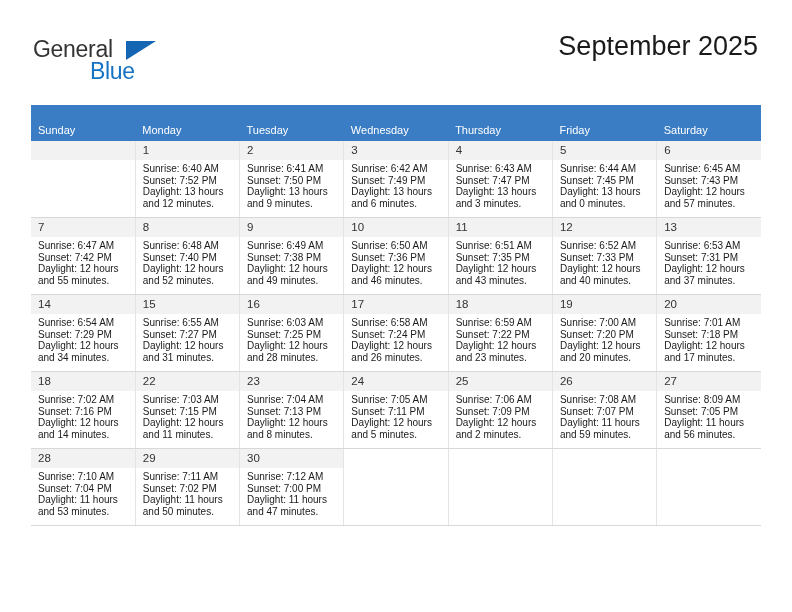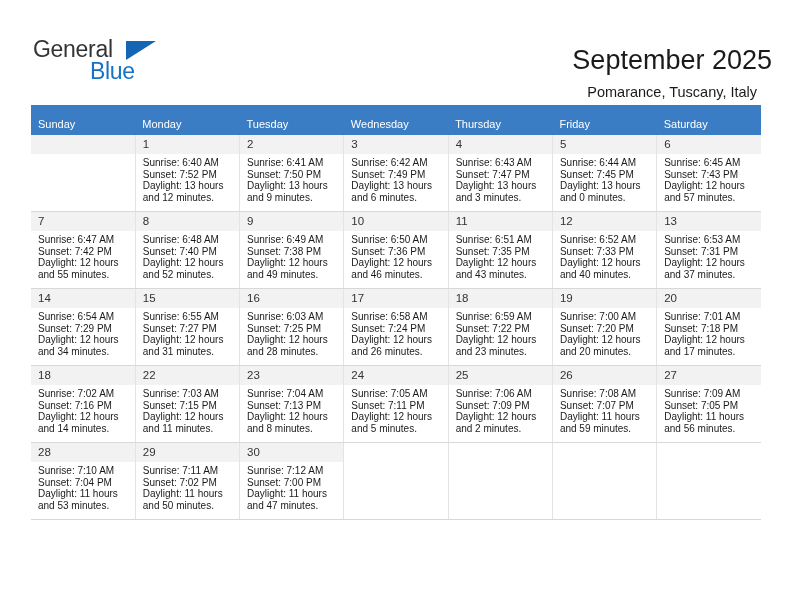--- a/index.html
+++ b/index.html
@@ -59,24 +59,23 @@
     position: absolute;
     left: 57px;
     top: 22px;
     font-size: 23px;
     letter-spacing: -0.3px;
     color: #1673c4;
   }
 
   .title-block {
     position: absolute;
-    right: 20px;
+    right: 34px;
     top: 30px;
-    text-align: center;
-    margin-top: 14px;
+    text-align: left;
   }
   .cal-title {
     font-size: 27px;
     color: #1a1a1a;
     line-height: 32px;
     white-space: nowrap;
   }
   .cal-subtitle {
     font-size: 14.5px;
     color: #1a1a1a;
@@ -93,21 +92,21 @@
     width: 730px;
     border-collapse: collapse;
     table-layout: fixed;
   }
   .calendar th {
     background: #3b7dc4;
     color: #ffffff;
     font-size: 11px;
     font-weight: normal;
     text-align: left;
-    padding: 13px 0 5px 7px;
+    padding: 19px 0 5px 7px;
     height: 12px;
     border: none;
   }
   .calendar td {
     width: 104.28px;
     height: 76px;
     vertical-align: top;
     padding: 0;
     border-right: 1px solid #e4e4e4;
     border-bottom: 1px solid #d8d8d8;
@@ -155,21 +154,20 @@
   <div class="header">
 
     <div class="logo">
       <span class="logo-general">General</span>
       <span class="logo-tri"></span>
       <span class="logo-blue">Blue</span>
     </div>
 
     <div class="title-block">
       <div class="cal-title">September 2025</div>
-      <div class="cal-subtitle">Pomarance, Tuscany, Italy</div>
     </div>
 
   </div>
 
   <table class="calendar">
     <thead>
       <tr>
         <th>Sunday</th>
         <th>Monday</th>
         <th>Tuesday</th>
@@ -420,21 +418,21 @@
             <div class="info">
               <div>Sunrise: 7:08 AM</div>
               <div>Sunset: 7:07 PM</div>
               <div>Daylight: 11 hours</div>
               <div>and 59 minutes.</div>
             </div>
           </td>
           <td class="cell-day">
             <span class="daynum">27</span>
             <div class="info">
-              <div>Sunrise: 7:09 AM</div>
+              <div>Sunrise: 8:09 AM</div>
               <div>Sunset: 7:05 PM</div>
               <div>Daylight: 11 hours</div>
               <div>and 56 minutes.</div>
             </div>
           </td>
         </tr>
         <tr class="week-row">
           <td class="cell-day">
             <span class="daynum">28</span>
             <div class="info">

